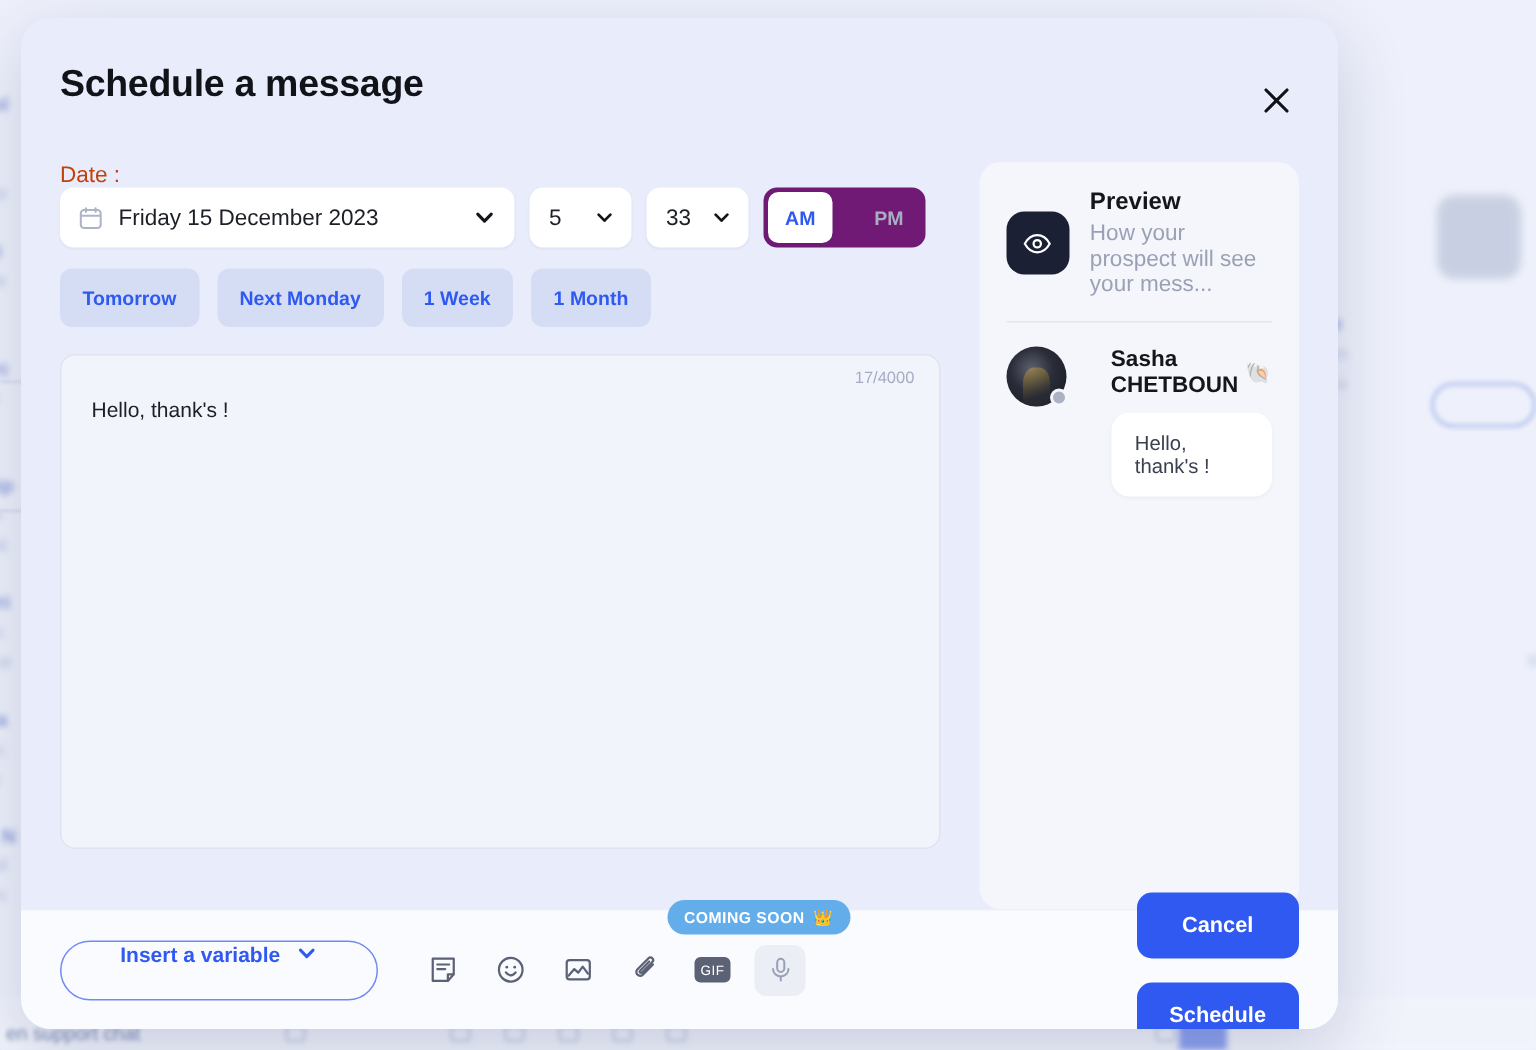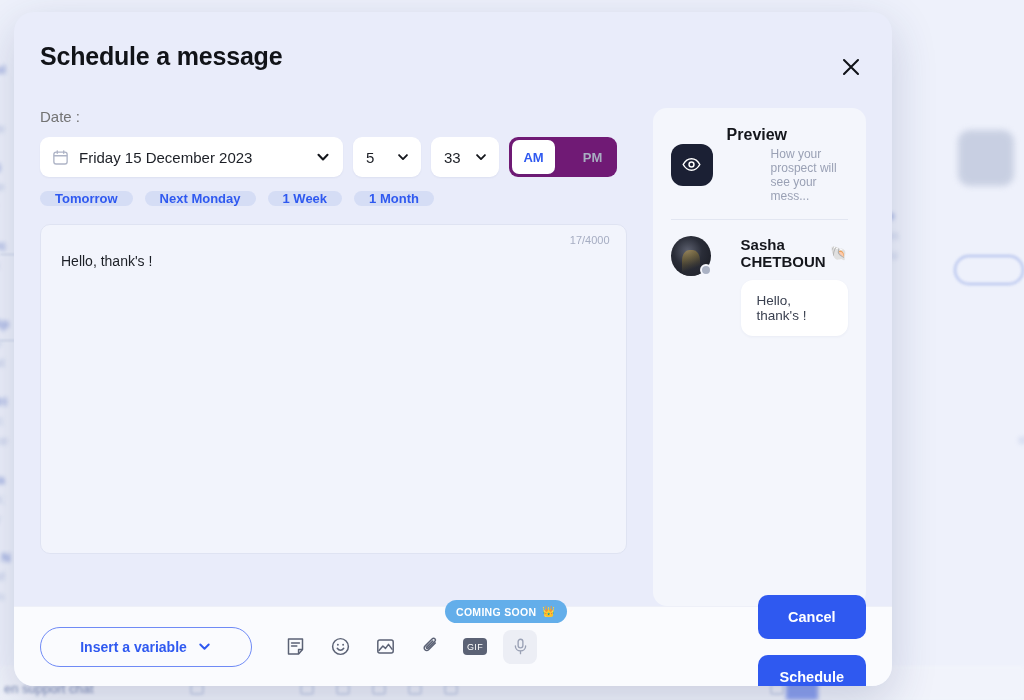--- a/index.html
+++ b/index.html
@@ -108,22 +108,21 @@
     padding: 0 26px;
     gap: 26px;
     height: 498px;
   }
 
   .left-pane { width: 604px; }
   .right-pane { flex: 1; }
 
   .field-label {
     font-size: 15px;
-    color: #737373;
-    margin-bottom: 12px;
+    color: #c2410c;
   }
 
   
   .date-row {
     display: flex;
     align-items: center;
     gap: 10px;
   }
   .date-select {
     width: 303px;
@@ -189,21 +188,21 @@
   .chips {
     display: flex;
     gap: 12px;
     margin-top: 14px;
   }
   .chip {
     background: #d5ddf5;
     color: #2f59f0;
     font-size: 13px;
     font-weight: bold;
-    padding: 0 15px;
+    padding: 12px 15px;
     border-radius: 8px;
     cursor: pointer;
   }
 
   
   .textarea-box {
     position: relative;
     margin-top: 18px;
     height: 330px;
     background: #f2f4fc;
@@ -242,24 +241,23 @@
     background: #1b2034;
     display: flex; align-items: center; justify-content: center;
     flex: none;
   }
   .preview-title {
     font-size: 16px;
     font-weight: bold;
     color: #14161c;
   }
   .preview-sub {
-    font-size: 12px;
+    font-size: 15px;
     color: #9aa1b5;
     margin-top: 3px;
-    margin-left: 44px;
   }
   .divider {
     height: 1px;
     background: #e2e6f1;
   }
 
   .msg-row {
     display: flex;
     gap: 30px;
     padding-top: 16px;
@@ -328,21 +326,21 @@
   .insert-var {
     width: 212px;
     height: 40px;
     border: 1px solid #6f8af5;
     border-radius: 21px;
     background: transparent;
     color: #2f59f0;
     font-size: 14px;
     font-weight: bold;
     display: flex;
-    align-items: center;
+    align-items: flex-start;
     justify-content: center;
     gap: 10px;
     cursor: pointer;
     font-family: "Liberation Sans", sans-serif;
   }
   .tool-icons {
     display: flex;
     align-items: center;
     gap: 11px;
     margin-left: 26px;

